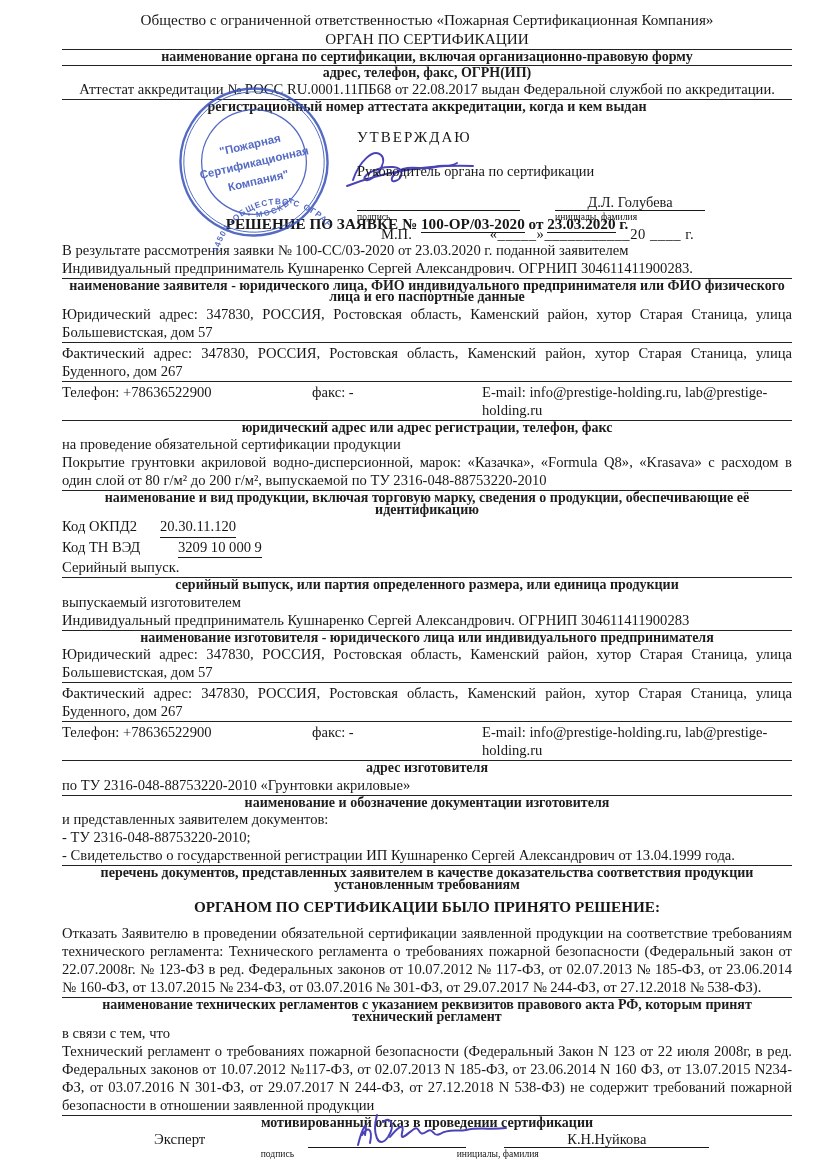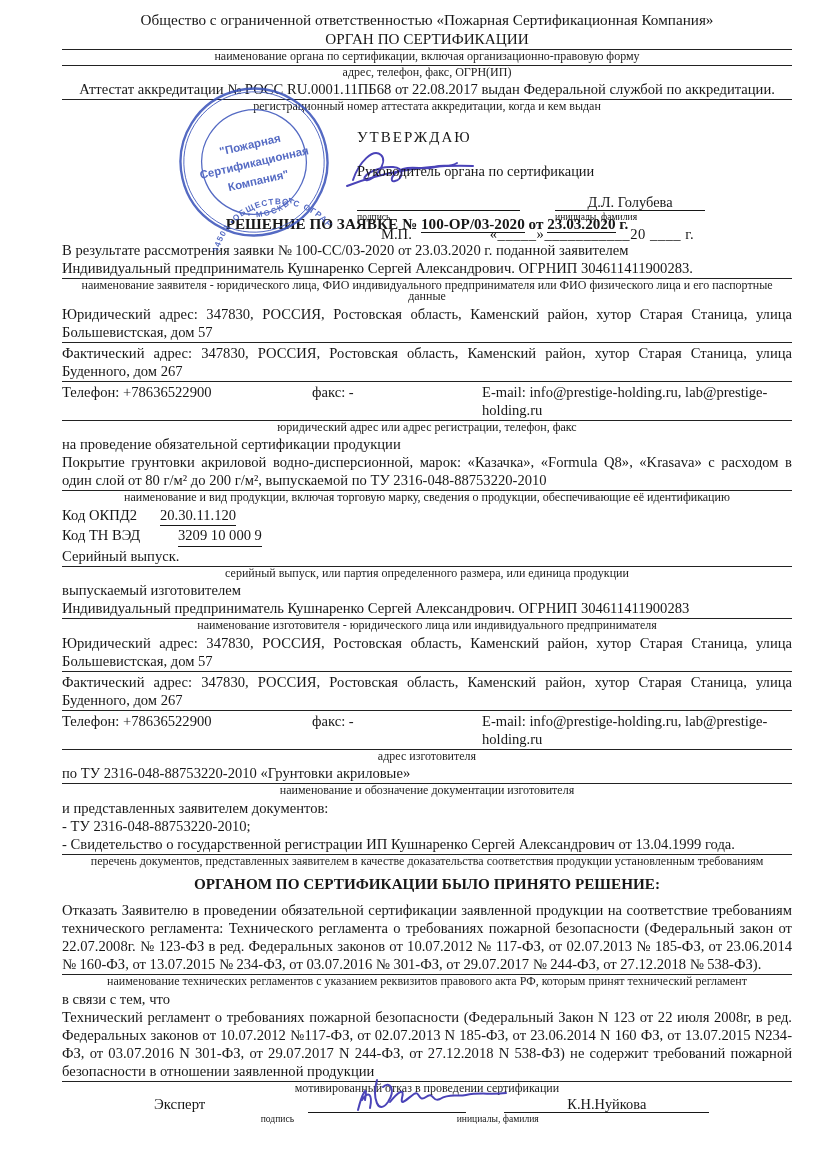--- a/index.html
+++ b/index.html
@@ -7,21 +7,21 @@
     position:relative; width:827px; height:1169px; background:#ffffff;
     font-family:"Liberation Serif", serif; color:#171717; overflow:hidden;
     margin:0 auto;
   }
   .content{position:absolute; left:62px; top:10px; width:730px;}
   .t{font-size:14.6px; line-height:18px; margin:0;}
   .just{text-align:justify;}
   .center{text-align:center;}
   .b{font-weight:bold;}
   .rule{border-top:1.6px solid #222; height:0; margin:1px 0 1px 0;}
-  .cap{font-size:12px; line-height:11.5px; text-align:center; margin:0 0 2px 0; color:#1d1d1d;}
+  .cap{font-size:14px; line-height:11.5px; text-align:center; margin:0 0 2px 0; color:#1d1d1d;font-weight:bold;}
   .u{border-bottom:1.3px solid #171717;}
   .hdr-org{font-size:15.2px; line-height:19px;}
   
   .approval-area{position:relative; height:84px; margin-top:2px;}
   .approval-block{margin-left:295px; width:350px; position:relative;}
   .approve-word{font-size:15px; letter-spacing:2px; line-height:19px;}
   .role{font-size:14.4px; line-height:18px;}
   .sigrow{display:flex; align-items:flex-end; margin-top:3px;}
   .slot{border-bottom:1.2px solid #171717; text-align:center; font-size:14.4px; line-height:16px;}
   .slot-cap{font-size:9.6px; line-height:11px;}

